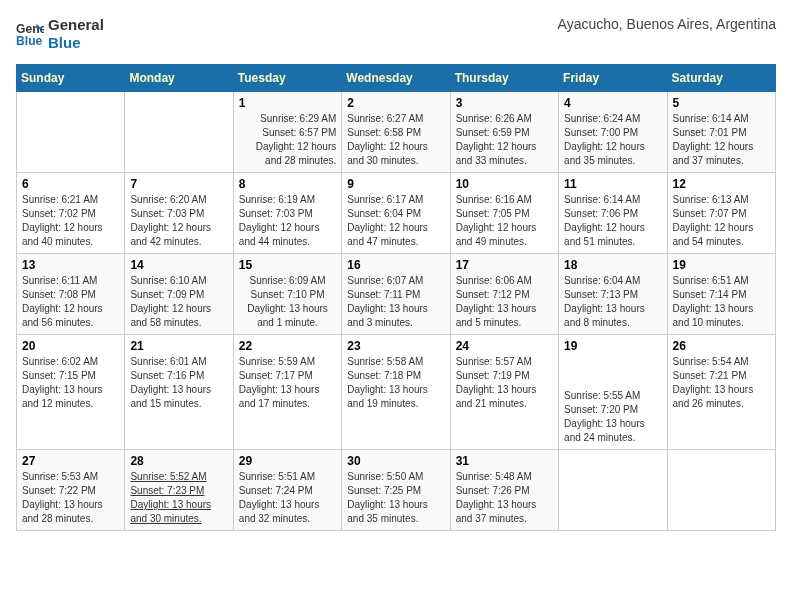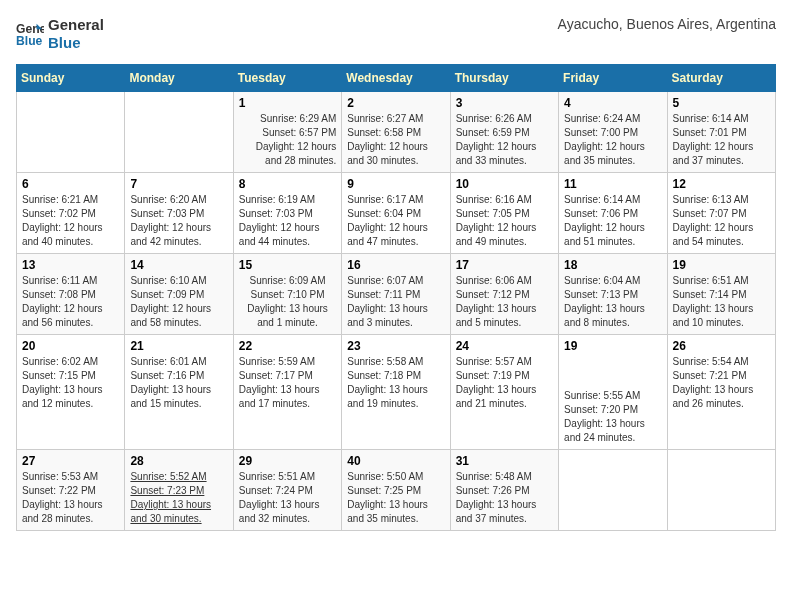--- a/index.html
+++ b/index.html
@@ -318,21 +318,21 @@
 and 30 minutes.</div>
         </td>
         <td>
           <span class="day-number">29</span>
           <div class="cell-text" style="white-space: pre-line;">Sunrise: 5:51 AM
 Sunset: 7:24 PM
 Daylight: 13 hours
 and 32 minutes.</div>
         </td>
         <td>
-          <span class="day-number">40</span>
+          <span class="day-number">30</span>
           <div class="cell-text" style="white-space: pre-line;">Sunrise: 5:50 AM
 Sunset: 7:25 PM
 Daylight: 13 hours
 and 35 minutes.</div>
         </td>
         <td>
           <span class="day-number">31</span>
           <div class="cell-text" style="white-space: pre-line;">Sunrise: 5:48 AM
 Sunset: 7:26 PM
 Daylight: 13 hours

